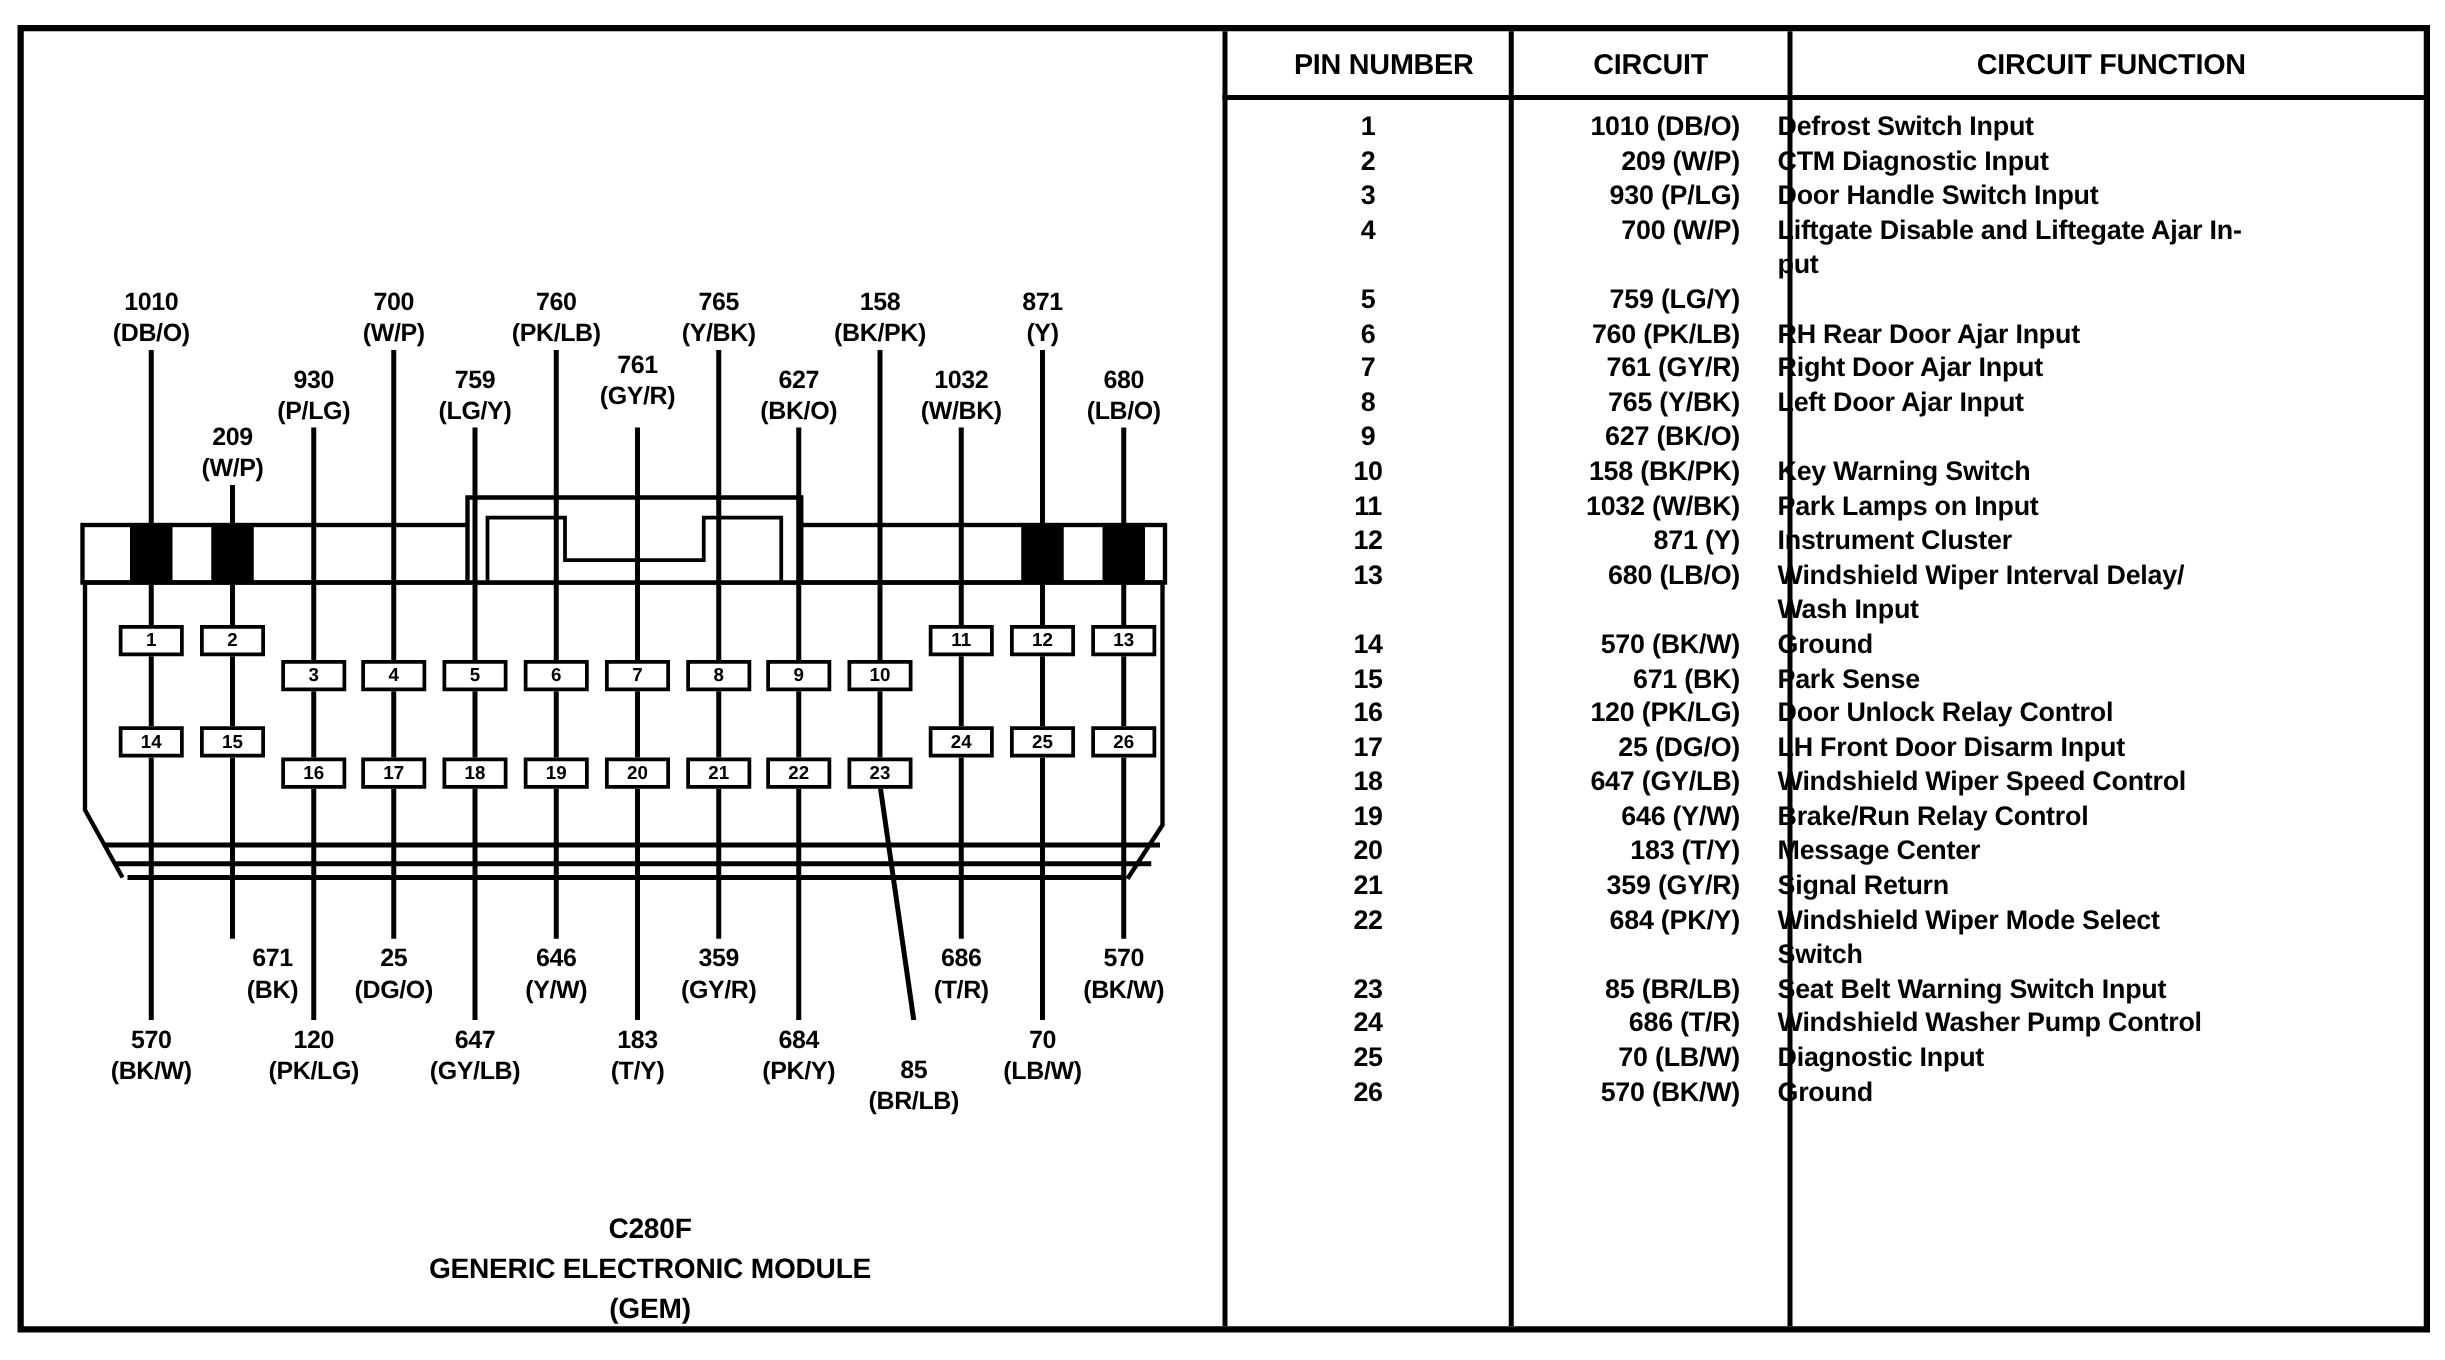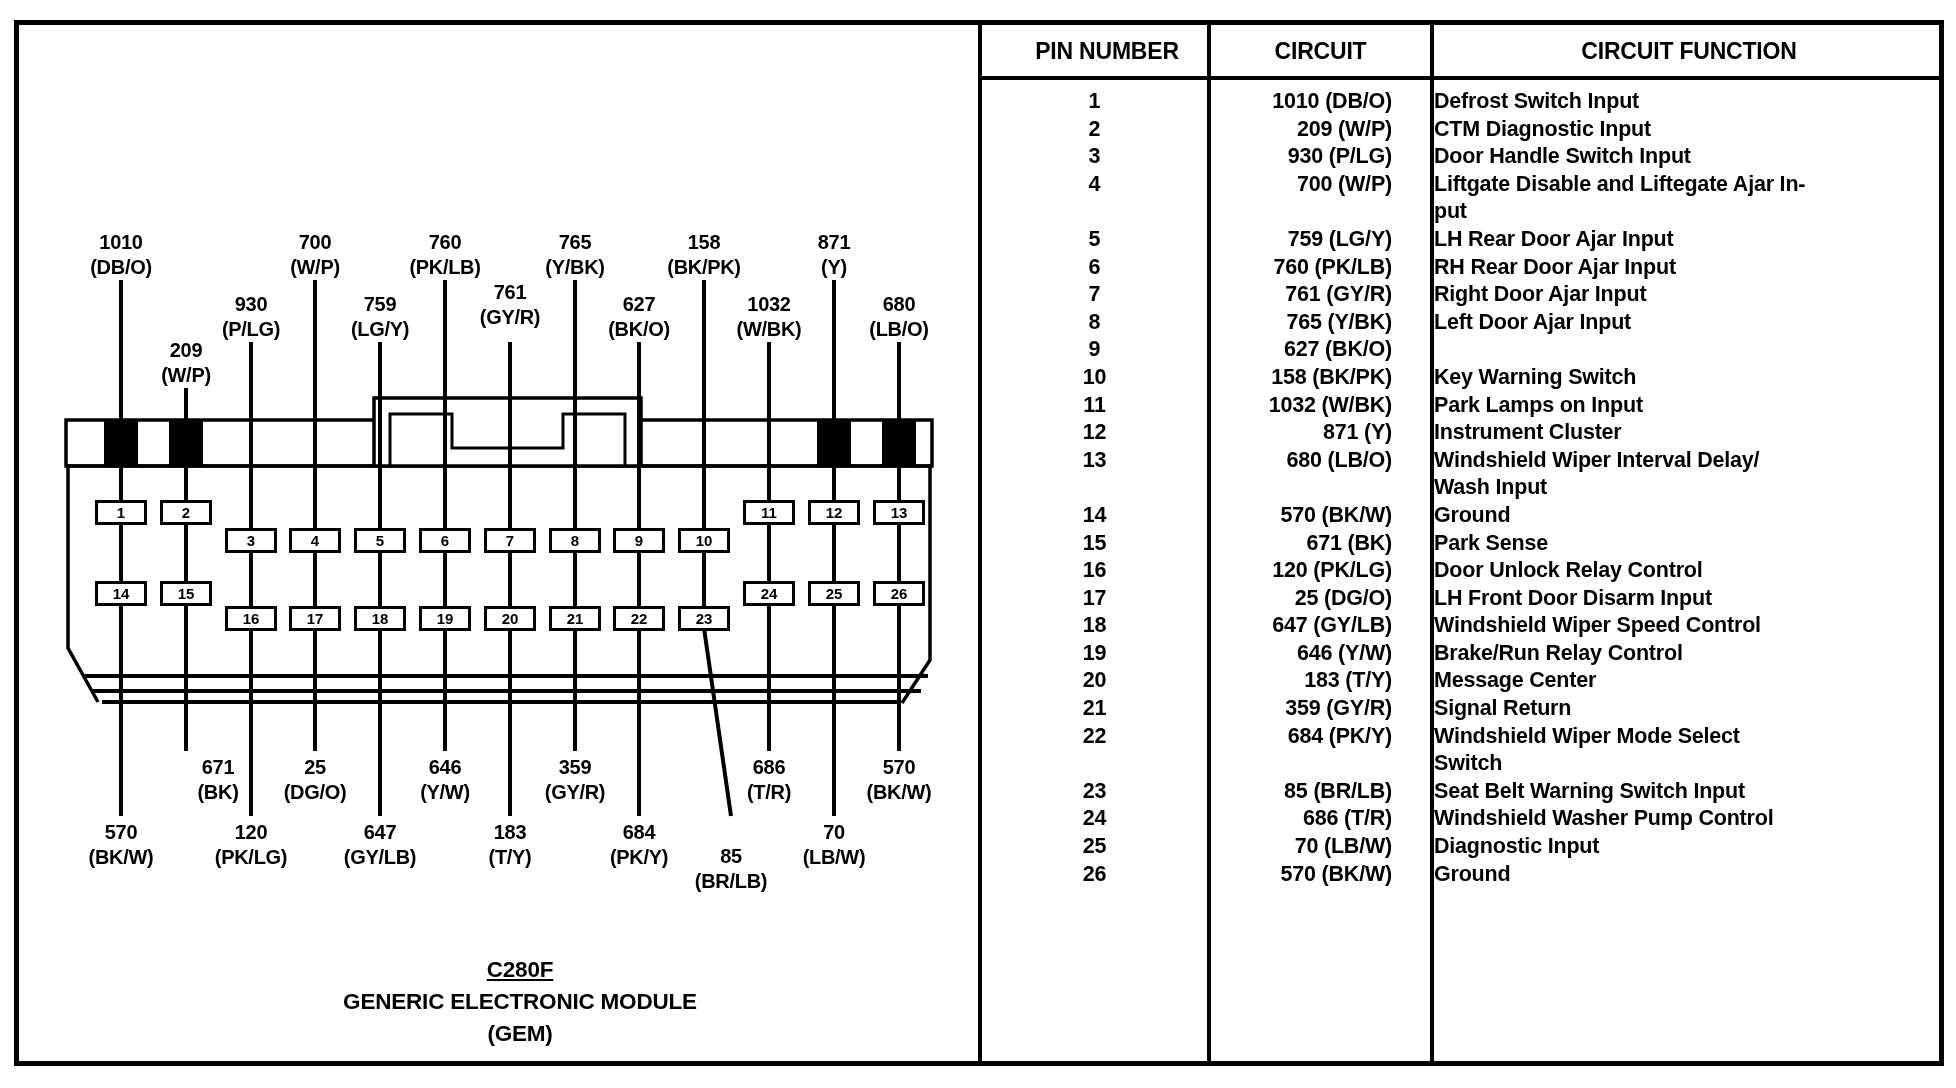--- a/index.html
+++ b/index.html
@@ -15,29 +15,29 @@
   .hline-header{position:absolute;left:978px;top:76px;width:966px;height:4px;background:#000;}
   .th{position:absolute;top:38px;font-size:23px;letter-spacing:-0.2px;text-align:center;}
   .th-pin{left:982px;width:250px;}
   .th-circuit{left:1211px;width:219px;}
   .th-function{left:1434px;width:510px;}
   .tbody{position:absolute;left:982px;top:88px;width:962px;}
   .trow{display:flex;align-items:flex-start;line-height:27.6px;font-size:21.5px;letter-spacing:-0.2px;}
   .td{box-sizing:border-box;}
   .td-pin{width:225px;text-align:center;}
   .td-circuit{width:185px;text-align:right;white-space:nowrap;}
-  .td-function{flex:1;padding-left:42px;white-space:pre-line;}
+  .td-function{flex:1;padding-left:30px;white-space:pre-line;}
   
   #diagram-svg{position:absolute;left:0;top:0;}
   .wire-label{position:absolute;width:124px;text-align:center;font-size:20px;line-height:25px;letter-spacing:-0.3px;}
   .pin-box{position:absolute;width:52px;height:25px;box-sizing:border-box;border:3px solid #000;
     background:#fff;text-align:center;font-size:15px;line-height:19px;}
   .diagram-title{position:absolute;left:340px;top:954px;width:360px;text-align:center;
     font-size:22.5px;line-height:32px;letter-spacing:-0.2px;}
-  .title-id{text-decoration:underline;}
+  .title-id{margin-top:13px;}
 </style>
 </head>
 <body>
 
 <div class="page">
 
   <div class="frame"></div>
 
   <svg id="diagram-svg" width="1956" height="1088" viewBox="0 0 1956 1088">
     <g stroke="#000" fill="none" stroke-width="3.5">
@@ -326,21 +326,20 @@
   <div class="trow">
     <div class="td td-pin">4</div>
     <div class="td td-circuit">700 (W/P)</div>
     <div class="td td-function">Liftgate Disable and Liftegate Ajar In-
 put</div>
   </div>
 
   <div class="trow">
     <div class="td td-pin">5</div>
     <div class="td td-circuit">759 (LG/Y)</div>
-    <div class="td td-function">LH Rear Door Ajar Input</div>
   </div>
 
   <div class="trow">
     <div class="td td-pin">6</div>
     <div class="td td-circuit">760 (PK/LB)</div>
     <div class="td td-function">RH Rear Door Ajar Input</div>
   </div>
 
   <div class="trow">
     <div class="td td-pin">7</div>

